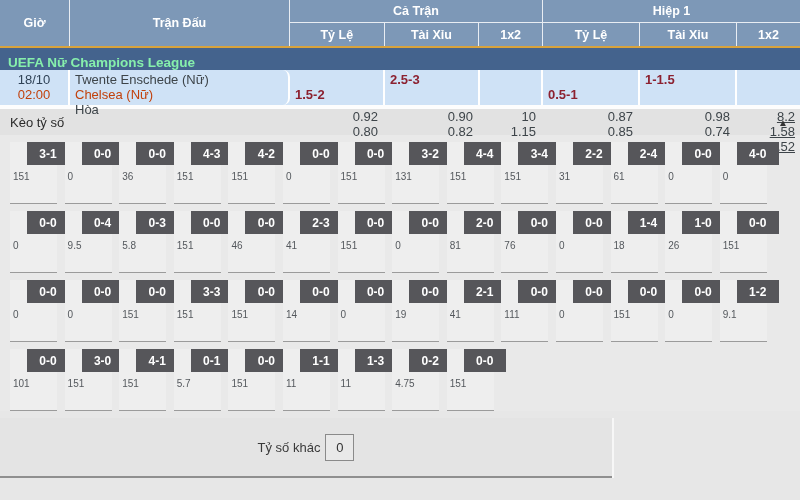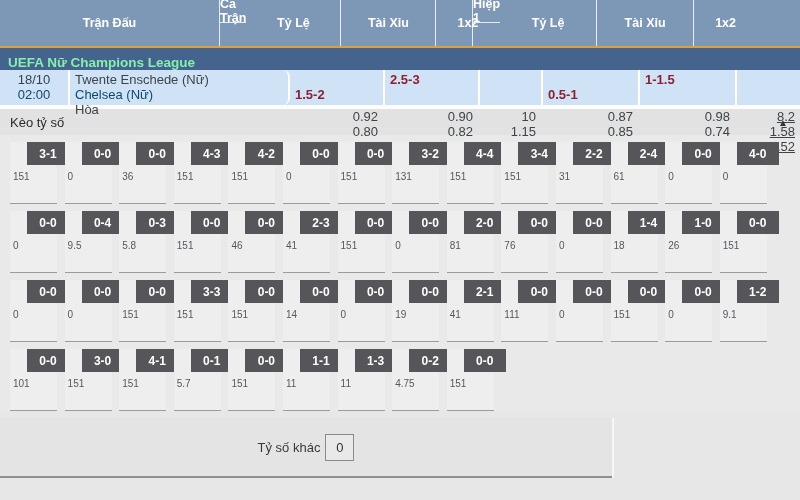--- a/index.html
+++ b/index.html
@@ -5,40 +5,40 @@
   html,body{margin:0;padding:0;}
   body{
     width:800px;height:500px;overflow:hidden;
     font-family:"Liberation Sans",sans-serif;
     background:#e7e7e7;font-size:13px;
   }
   
   .top-header{display:flex;background:#7d98b7;color:#fff;font-weight:bold;font-size:12.5px;height:46px;}
   .th-cell{display:flex;align-items:center;justify-content:center;border-right:1px solid #e8edf3;box-sizing:border-box;}
   .w-time{width:70px}.w-match{width:220px}
-  .th-group{display:flex;flex-direction:row;box-sizing:border-box;}
+  .th-group{display:flex;flex-direction:column;box-sizing:border-box;}
   .g-full{width:253px;border-right:1px solid #e8edf3;}
   .g-half{width:257px;}
   .th-group-label{height:23px;display:flex;align-items:center;justify-content:center;border-bottom:1px solid #e8edf3;box-sizing:border-box;}
   .th-sub{display:flex;flex:1;}
   .th-sub .th-cell:last-child{border-right:none;}
   .g-half .th-cell:last-child{border-right:none;}
   .sub-95{width:95px}.sub-63{width:63px}.sub-97{width:97px}
   
   .league-bar{height:22px;background:#44638d;border-top:2px solid #d8a33c;color:#86efac;
     font-weight:bold;font-size:13.5px;display:flex;align-items:flex-end;padding-left:8px;}
   
   .match-row{display:flex;background:#cfe2f6;height:35px;color:#3d4449;}
   .m-col{box-sizing:border-box;border-right:2px solid #fff;padding:2px 5px 0 5px;line-height:15px;}
   .m-col:last-child{border-right:none;text-decoration:underline;}
   .m-time{width:70px;text-align:center;}
   .m-teams{width:220px;border-radius:7px;}
   .c95{width:95px}.c63{width:63px}.c97{width:97px}
   .date-txt{color:#2f4256;}
-  .red-txt{color:#0c4a6e;}
+  .red-txt{color:#c2410c;}
   .odds-line{display:flex;justify-content:flex-end;height:15px;}
   .odds-line .hdp{color:#8c2130;font-weight:bold;margin-right:auto;}
   .odds-line .val{text-align:right;margin-top:37px;}
   
   .gap-white{height:4px;background:#fdfdfd;}
   .score-header{background:#e2e2e2;height:26px;display:flex;align-items:center;
     justify-content:space-between;padding:0 12px 0 10px;color:#2b2b2b;font-size:13px;}
   .collapse-arrow{font-size:10px;color:#333;cursor:pointer;}
   .score-section{background:#e9e9e9;padding-top:7px;}
   .score-row{display:flex;gap:7.6px;padding-left:10px;margin-bottom:7px;}
@@ -51,20 +51,21 @@
   .bottom-left{width:612px;box-sizing:border-box;background:#e4e4e4;border-bottom:2px solid #8f8f8f;
     display:flex;align-items:center;justify-content:center;color:#3a3a3a;}
   .bottom-right{flex:1;background:#e7e7e7;border-left:2px solid #f7f7f7;}
   .other-box{width:27px;height:25px;border:1px solid #8a8a8a;background:#e9e9e9;
     display:flex;align-items:center;justify-content:center;margin-left:5px;color:#333;}
 </style>
 </head>
 <body>
 
 <div class="top-header">
+  <div class="th-cell w-time">Giờ</div>
   <div class="th-cell w-match">Trận Đấu</div>
   <div class="th-group g-full">
     <div class="th-group-label">Cả Trận</div>
     <div class="th-sub">
       <div class="th-cell sub-95">Tỷ Lệ</div>
       <div class="th-cell sub-95">Tài Xỉu</div>
       <div class="th-cell sub-63">1x2</div>
     </div>
   </div>
   <div class="th-group g-half">

